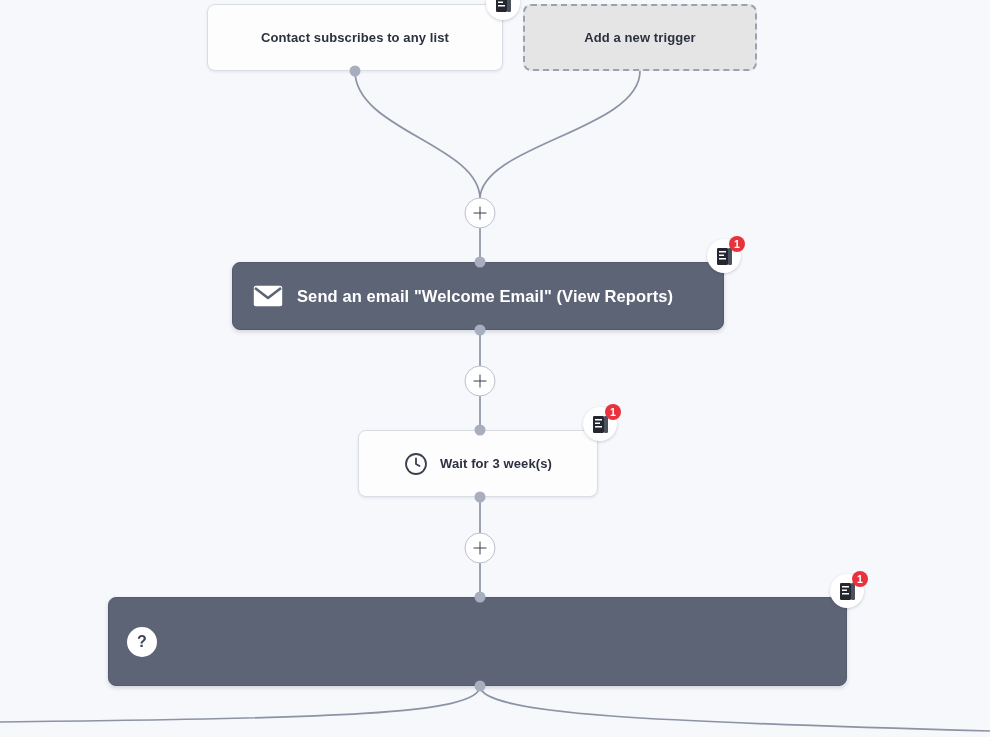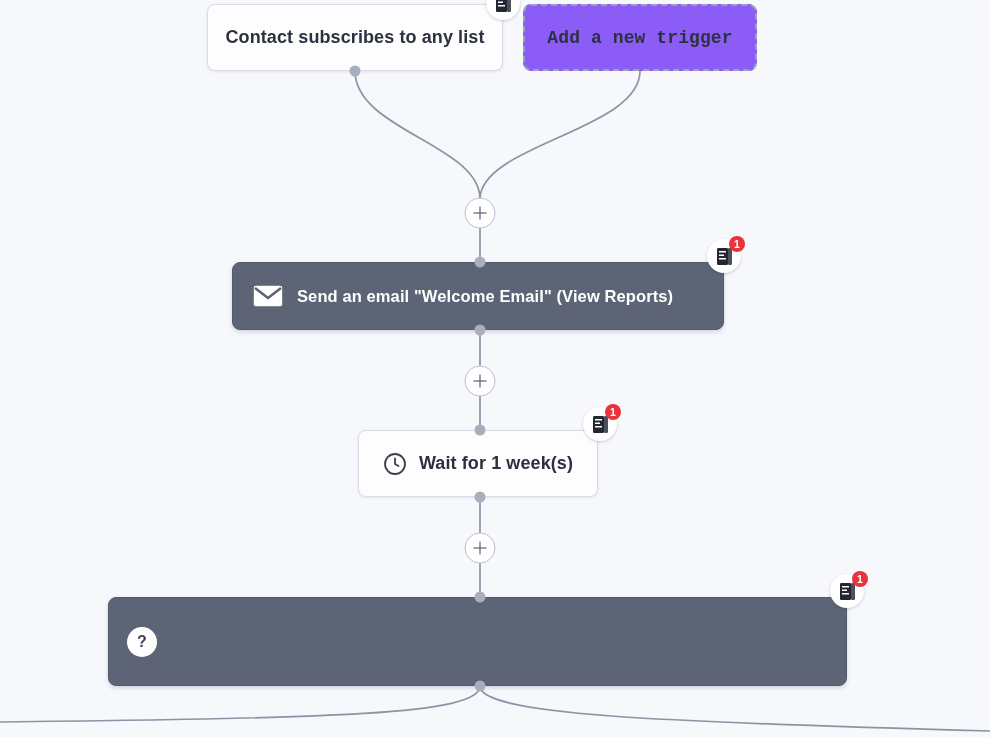--- a/index.html
+++ b/index.html
@@ -33,35 +33,34 @@
     align-items: center;
     z-index: 5;
   }
   .node-light {
     background: #fdfdfd;
     border: 1px solid #dadde4;
     box-shadow: 0 1px 3px rgba(40,50,80,.10);
     justify-content: center;
   }
   .node-dashed {
-    background: #8b5cf6;
+    background: #e5e5e5;
     border: 2px dashed #9aa1b0;
     border-radius: 8px;
     justify-content: center;
     box-shadow: none;
-    font-family: Liberation Mono, monospace;
   }
   .node-dark {
     background: #5c6475;
     border: 1px solid #545c6c;
     box-shadow: 0 2px 4px rgba(40,50,80,.18);
     justify-content: flex-start;
   }
   .node-label {
-    font-size: 18px;
+    font-size: 13px;
     color: #2c3140;
     font-weight: 700;
     letter-spacing: .1px;
     white-space: nowrap;
   }
   .node-dark .node-label {
     color: #ffffff;
     font-weight: 700;
     font-size: 16.5px;
   }
@@ -249,21 +248,21 @@
   <div class="plus-btn" style="left:480px; top:381px;" aria-label="+"></div>
 
   <div class="port" style="left:480px; top:430px;"></div>
   <div class="node node-light" style="left:358px; top:430px; width:240px; height:67px;">
     <span class="node-icon icon-clock">
       <svg viewBox="0 0 24 24" width="24" height="24">
         <circle cx="12" cy="12" r="10" fill="none" stroke="#3a4050" stroke-width="1.8"></circle>
         <path d="M12,6.5 L12,12 L15.5,14" fill="none" stroke="#3a4050" stroke-width="1.8" stroke-linecap="round" stroke-linejoin="round"></path>
       </svg>
     </span>
-    <span class="node-label">Wait for 1 week(s)</span>
+    <span class="node-label">Wait for 3 week(s)</span>
   </div>
   <div class="port" style="left:480px; top:497px;"></div>
   <div class="badge" style="left:600px; top:424px;">
     <svg class="report-glyph" viewBox="0 0 15 17">
       <rect x="0" y="0" width="11" height="17" rx="1.2" fill="#24272f"></rect>
       <rect x="11" y="0" width="4" height="17" rx="1.2" fill="#4a505c"></rect>
       <rect x="2" y="3" width="7" height="1.5" fill="#ffffff"></rect>
       <rect x="2" y="6.5" width="5" height="1.5" fill="#ffffff"></rect>
       <rect x="2" y="10" width="7" height="1.5" fill="#ffffff"></rect>
     </svg>

